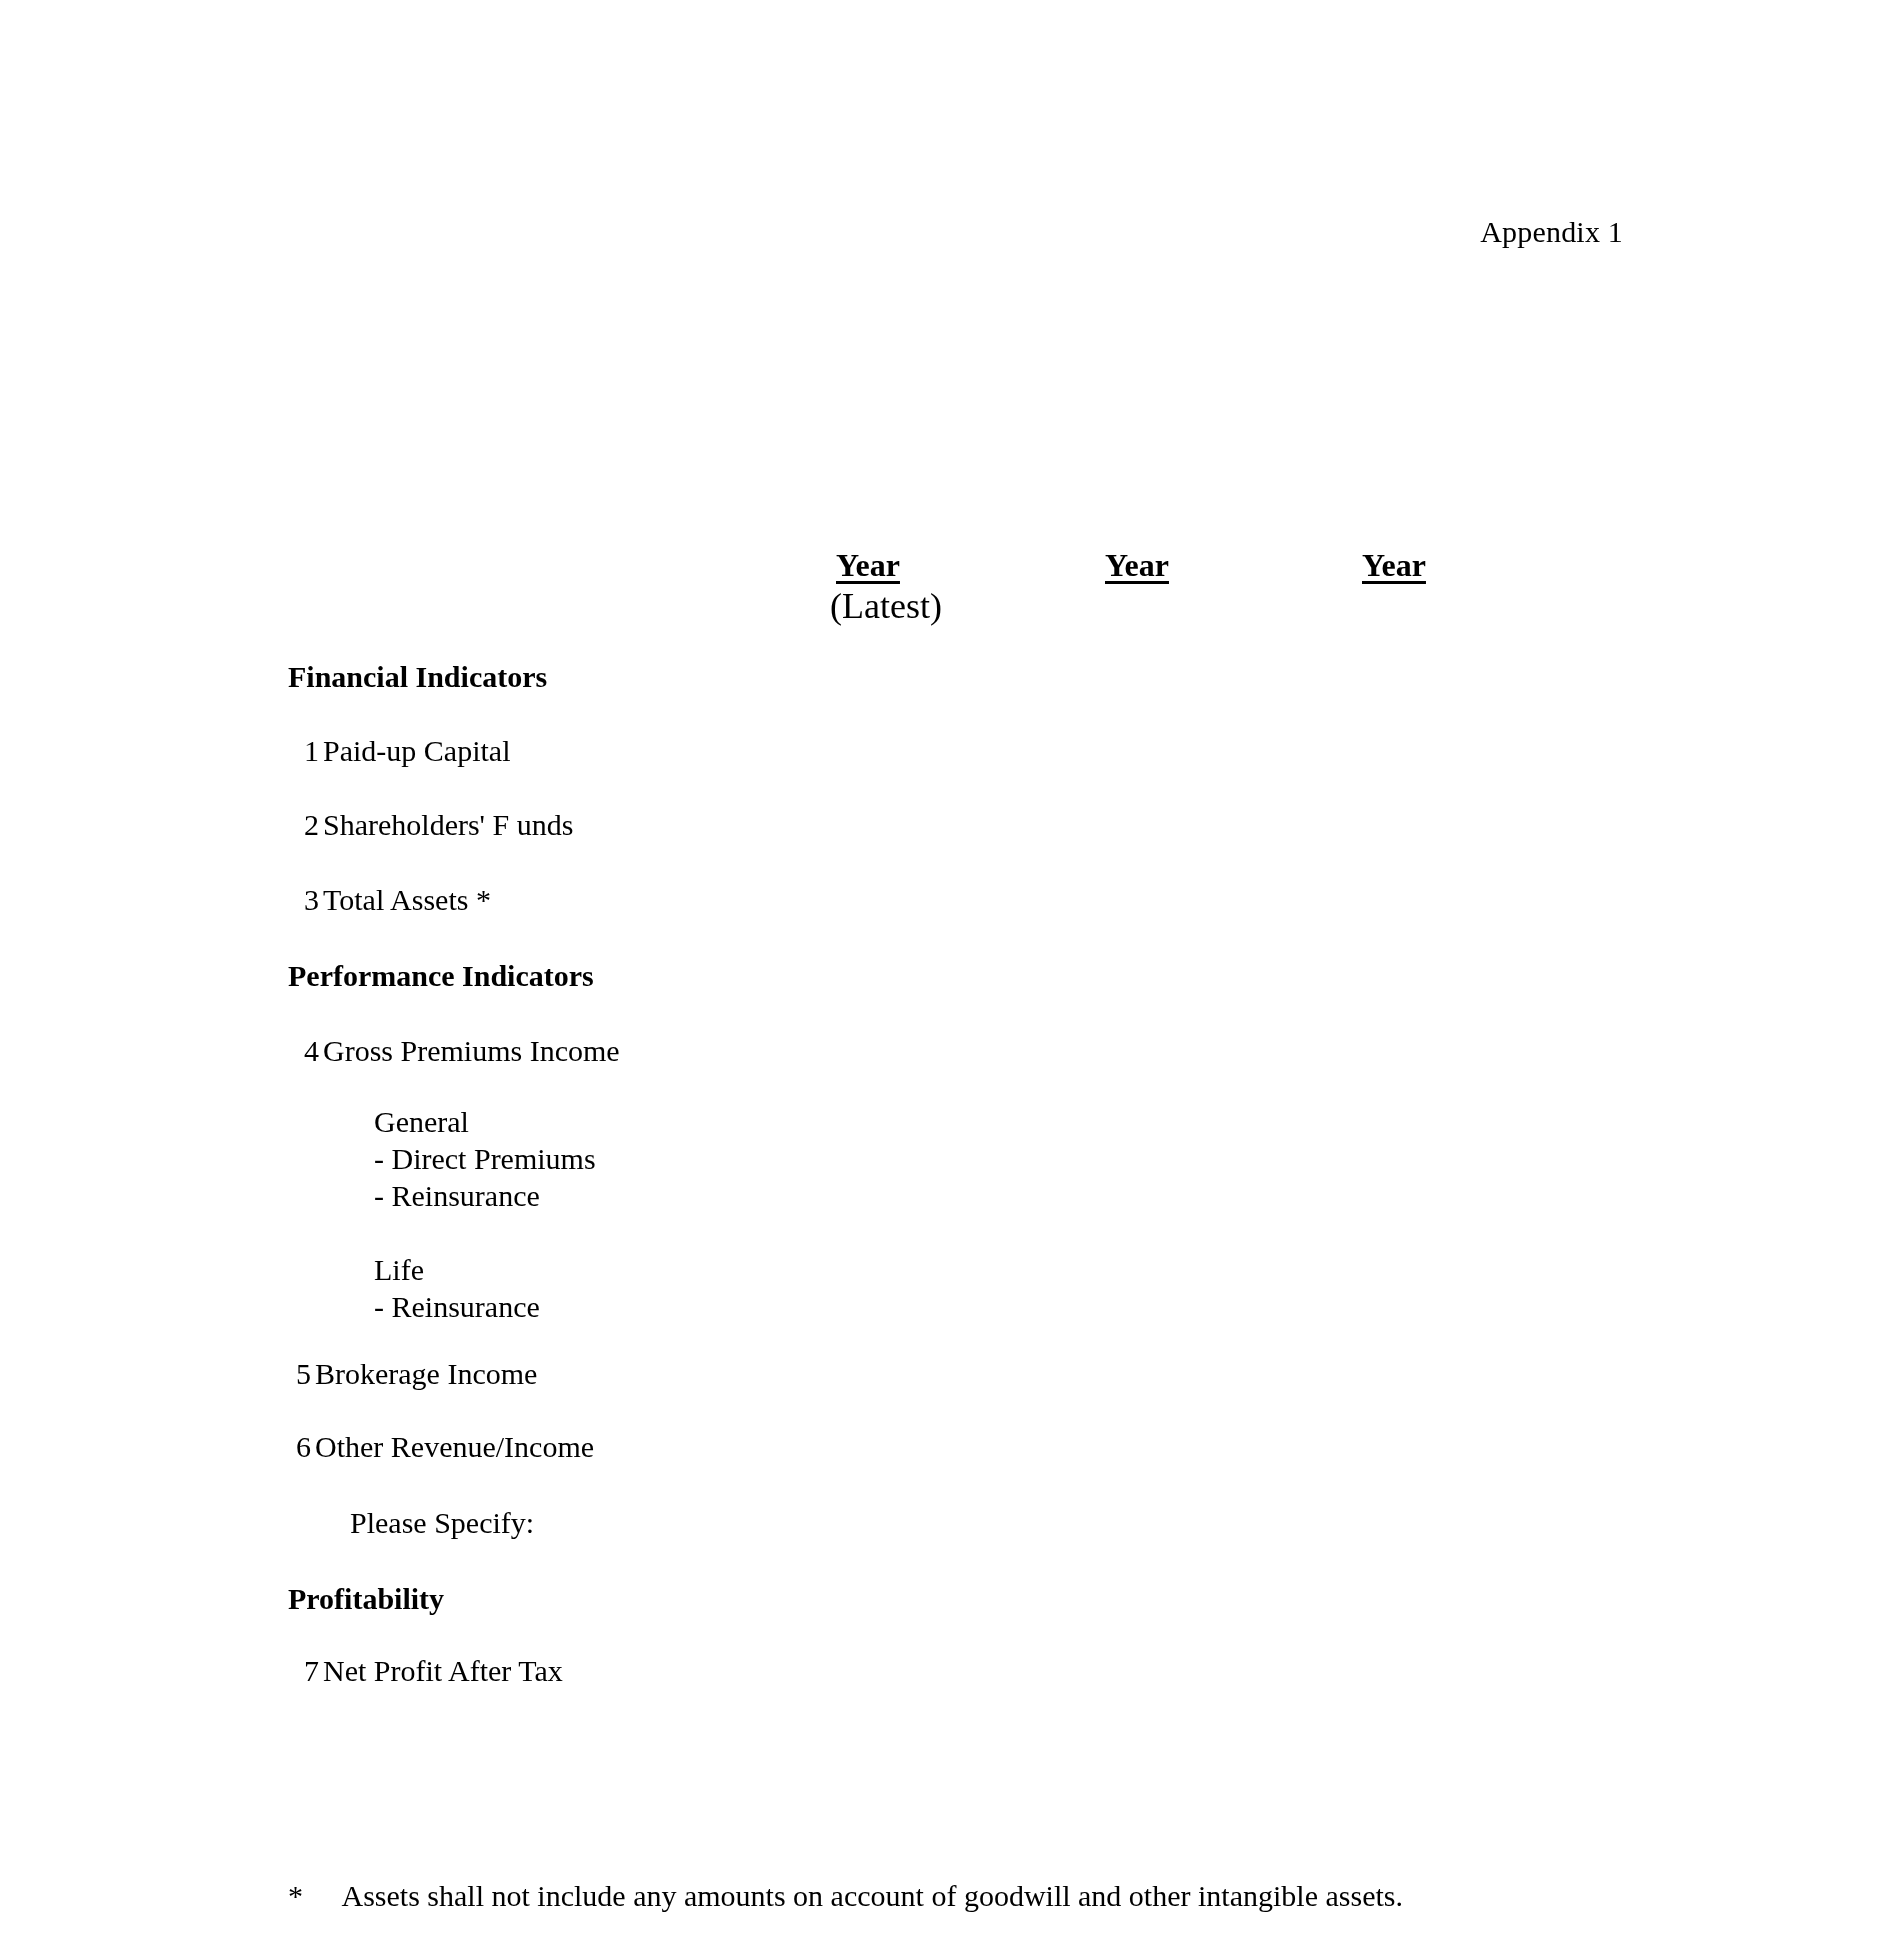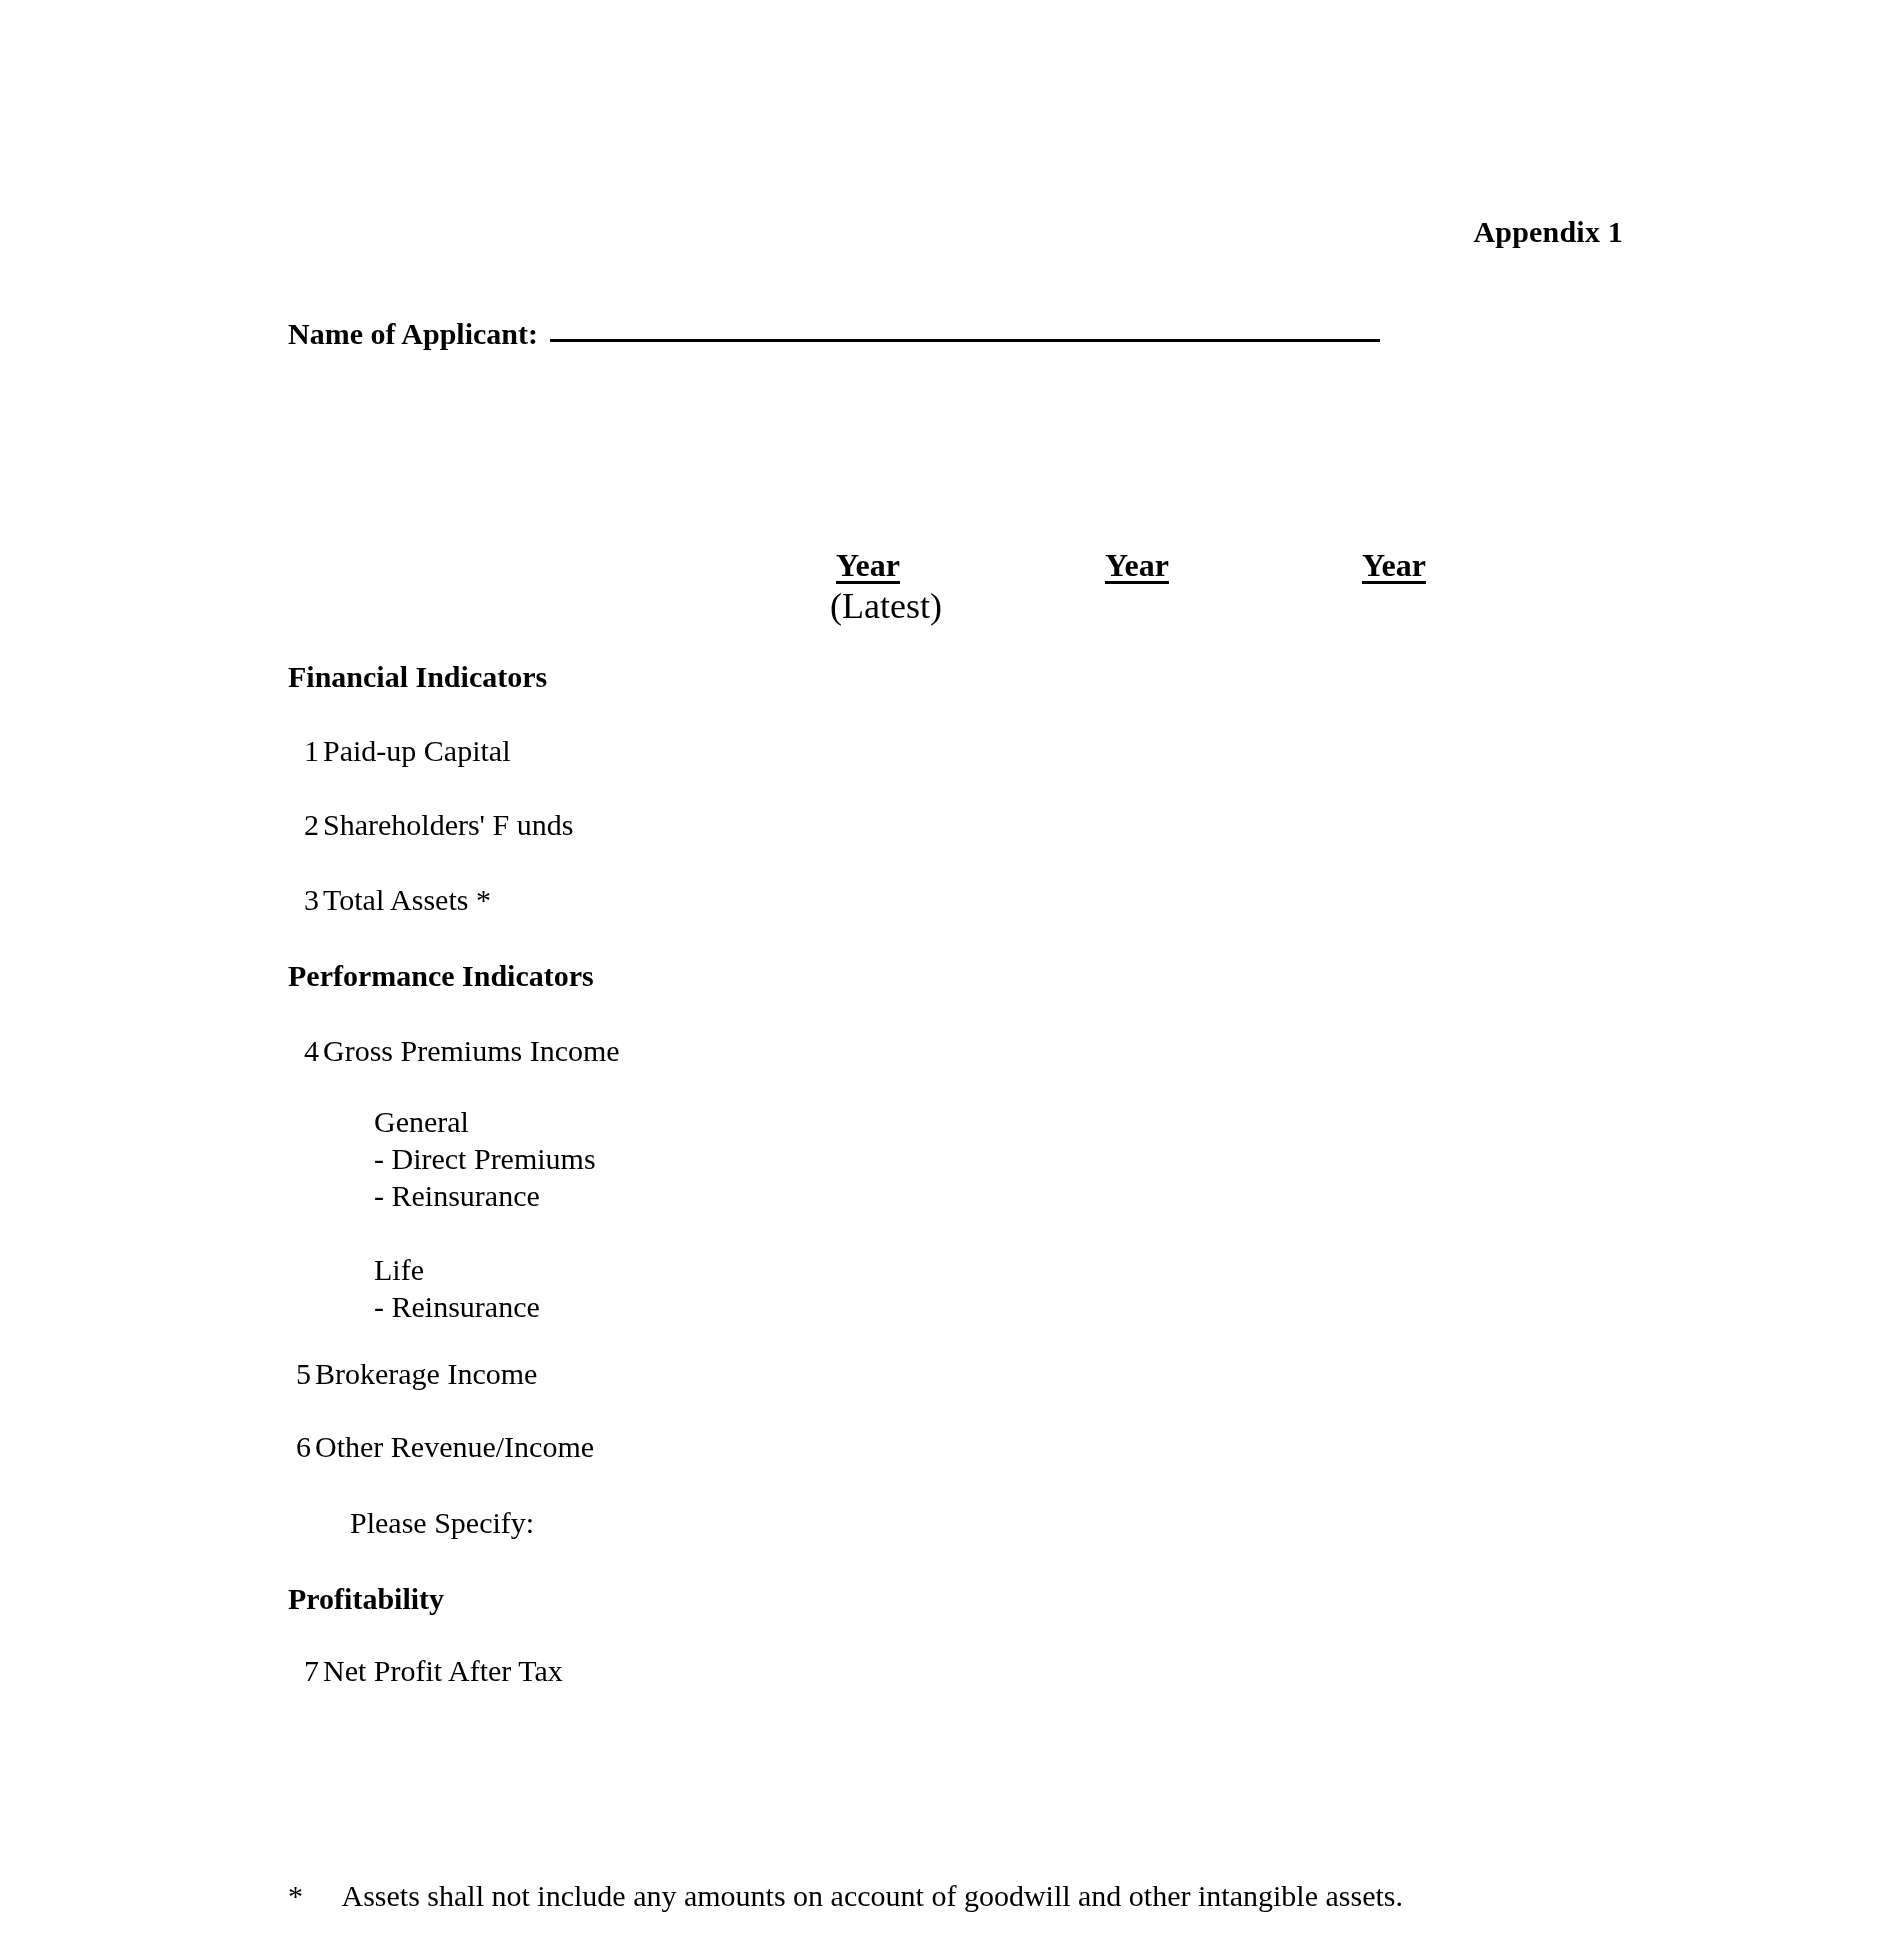--- a/index.html
+++ b/index.html
@@ -21,21 +21,21 @@
   }
 
   
   .abs { position: absolute; white-space: pre; }
 
   
   .appendix {
     top: 215px;
     right: 273px;
     font-size: 30px;
-    font-weight: bold;
+    font-weight: normal;
     letter-spacing: 0.2px;
   }
 
   
   .applicant-row {
     position: absolute;
     top: 317px;
     left: 288px;
     display: flex;
     align-items: baseline;
@@ -149,24 +149,20 @@
     white-space: pre;
   }
 </style>
 </head>
 <body>
 
 <div class="page">
 
   <div class="abs appendix">Appendix 1</div>
 
-  <div class="applicant-row">
-    <span class="applicant-label">Name of Applicant:</span>
-    <span class="applicant-rule"></span>
-  </div>
 
 
   <div class="abs year-head year-1">Year</div>
   <div class="abs year-head year-2">Year</div>
   <div class="abs year-head year-3">Year</div>
   <div class="abs year-latest">(Latest)</div>
 
   <div class="abs section-head sec-financial">Financial Indicators</div>
 
   <div class="abs item it-1">

